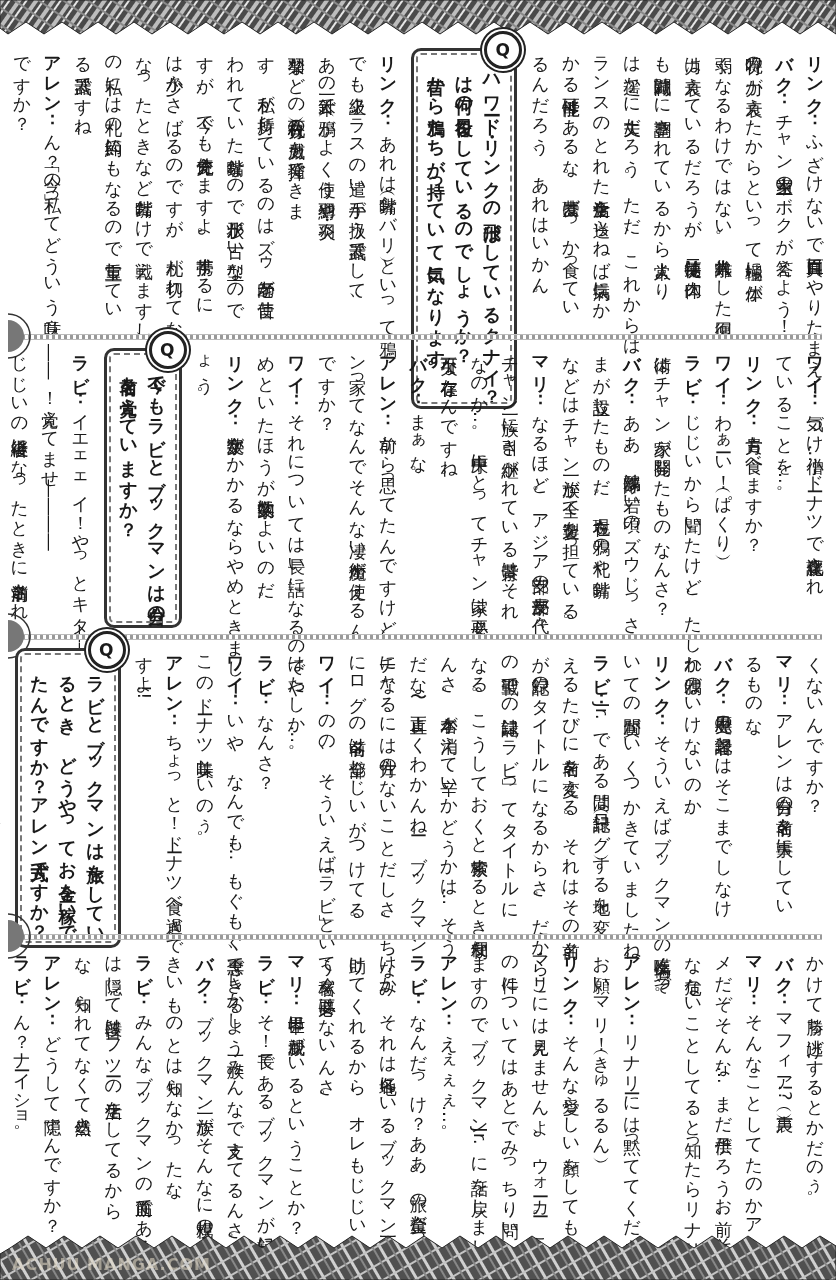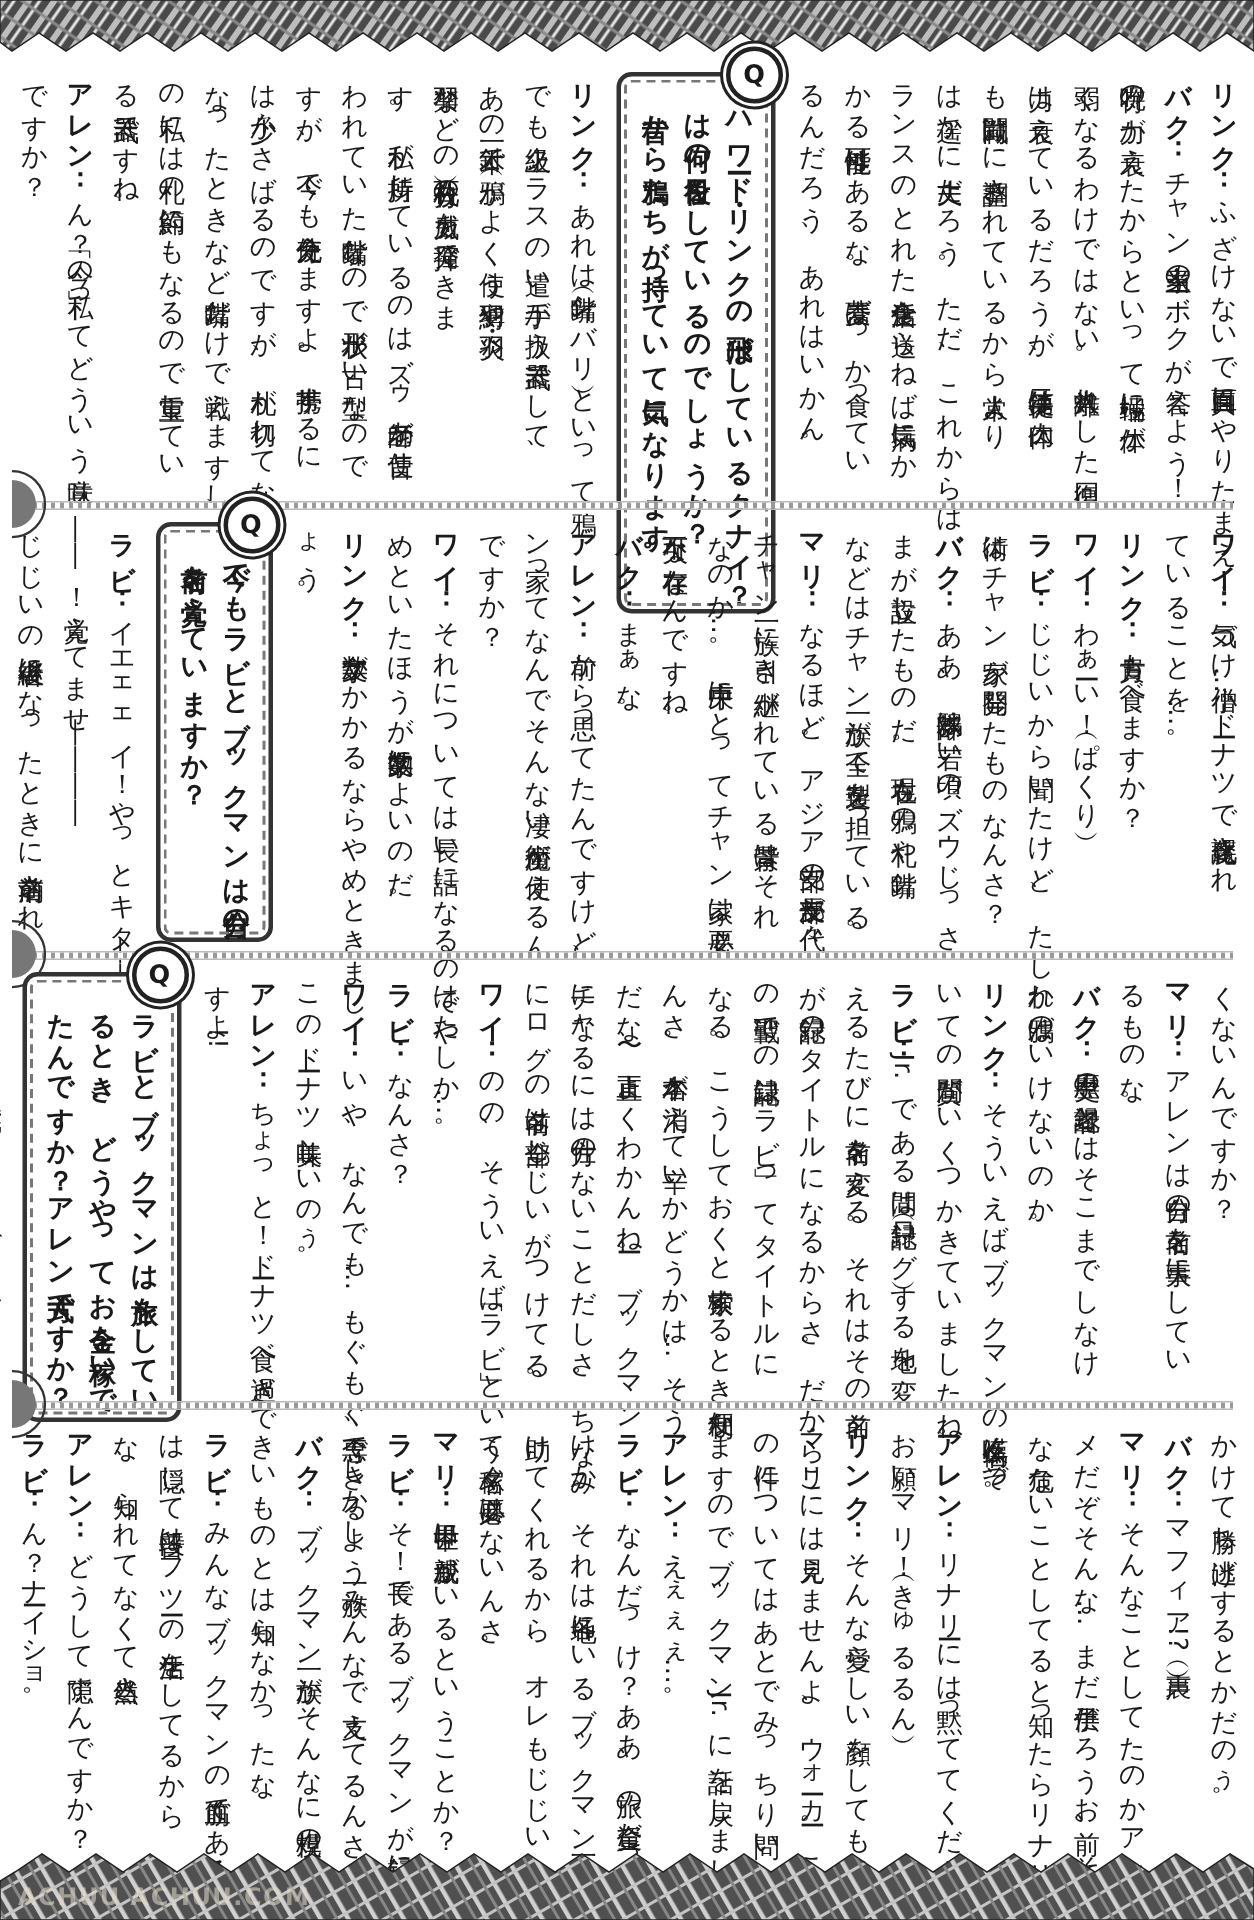--- a/index.html
+++ b/index.html
@@ -114,14 +114,14 @@
     <defs>
       <pattern id="plaidB" width="16" height="16" patternUnits="userSpaceOnUse" patternTransform="rotate(-30)">
         <rect width="16" height="16" fill="#505050"></rect>
         <rect x="0" y="0" width="3" height="16" fill="#d0d0d0"></rect>
         <rect x="0" y="8" width="16" height="2" fill="#c4c4c4"></rect>
         <rect x="10" y="0" width="2" height="16" fill="#888"></rect>
       </pattern>
     </defs>
     <path d="M0,48 V22 L10,16 L28,4 L46,16 L64,4 L82,16 L100,4 L118,16 L136,4 L154,16 L172,4 L190,16 L208,4 L226,16 L244,4 L262,16 L280,4 L298,16 L316,4 L334,16 L352,4 L370,16 L388,4 L406,16 L424,4 L442,16 L460,4 L478,16 L496,4 L514,16 L532,4 L550,16 L568,4 L586,16 L604,4 L622,16 L640,4 L658,16 L676,4 L694,16 L712,4 L730,16 L748,4 L766,16 L784,4 L802,16 L820,4 L836,14 V48 Z" fill="url(#plaidB)" stroke="#222" stroke-width="1"></path>
   </svg>
-  <div class="watermark">ACHUU ACHUU.COM</div>
+  <div class="watermark">ACHUU MANGA.COM</div>
 </div>
 
 </body></html>

